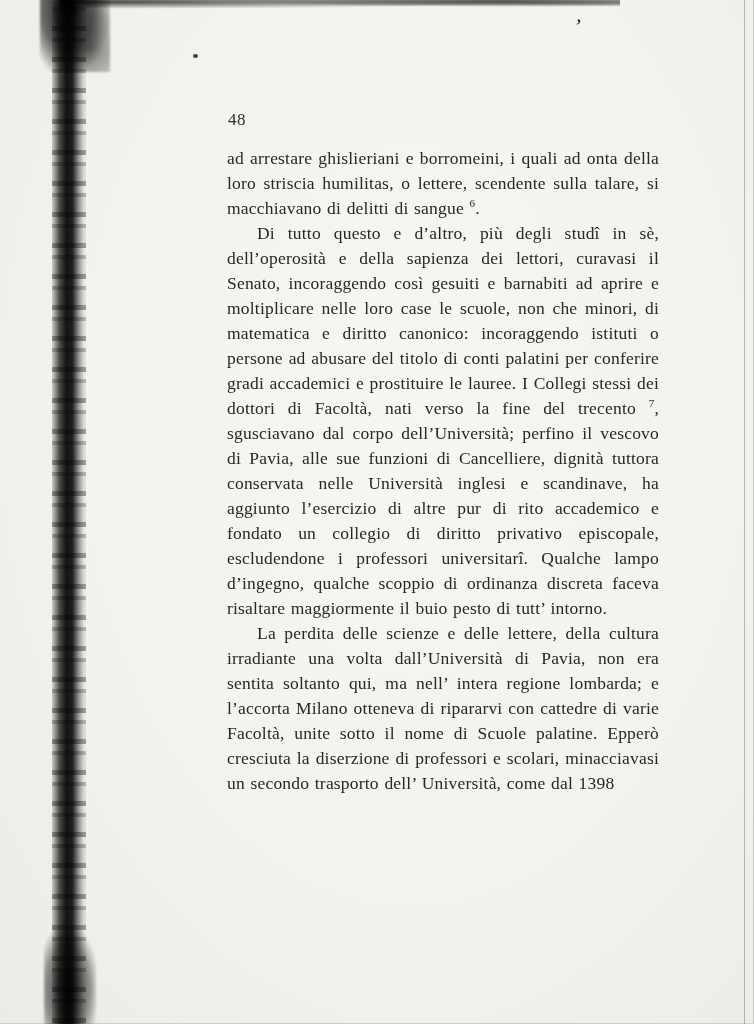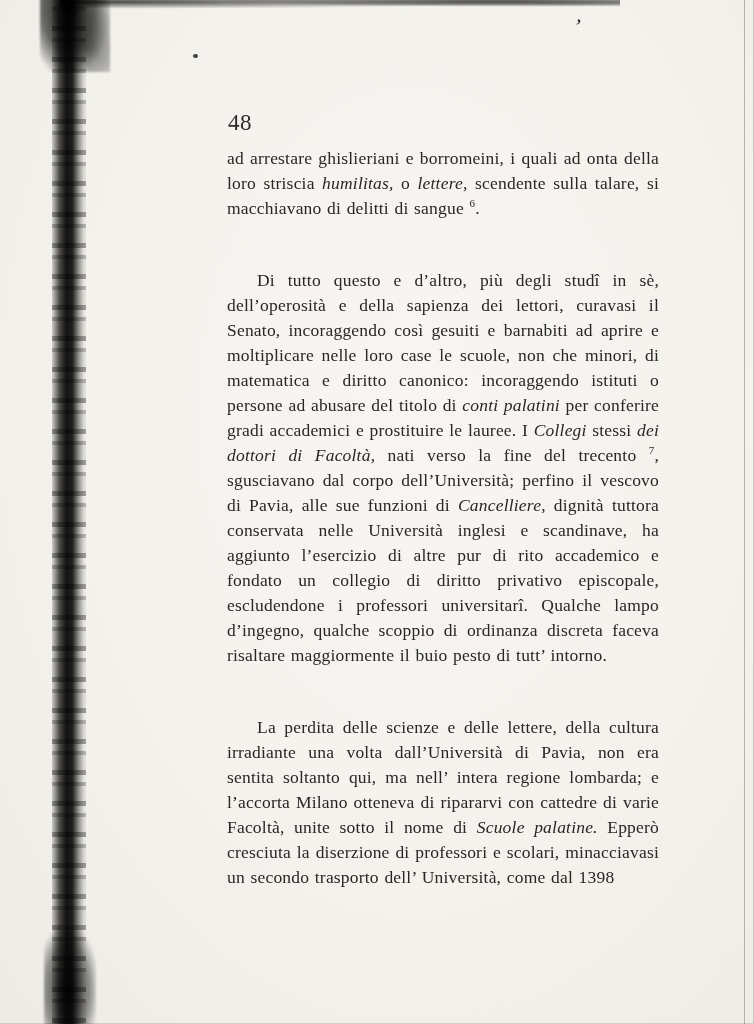--- a/index.html
+++ b/index.html
@@ -100,45 +100,43 @@
     left: 744px;
     top: 0;
     width: 1px;
     height: 1024px;
     background: rgba(120,118,112,0.5);
   }
   .page-number {
     position: absolute;
     left: 228px;
     top: 110px;
-    font-size: 23px;
+    font-size: 17px;
     color: #2e2c2a;
     letter-spacing: 0.5px;
   }
   .text-block {
     position: absolute;
     left: 227px;
     top: 146px;
     width: 432px;
     color: #292724;
   }
   .text-block p.para {
     margin: 0;
     font-size: 17.5px;
     line-height: 25px;
     text-align: justify;
     letter-spacing: 0.2px;
     word-spacing: 1px;
   }
   .text-block p.para.indent {
     text-indent: 30px;
-    margin-top: 47px;
   }
   .text-block .italic {
-    font-style: italic;
   }
   .text-block sup {
     font-size: 11px;
     line-height: 0;
   }
 </style>
 </head>
 <body>
 
 <div class="scan-page">

